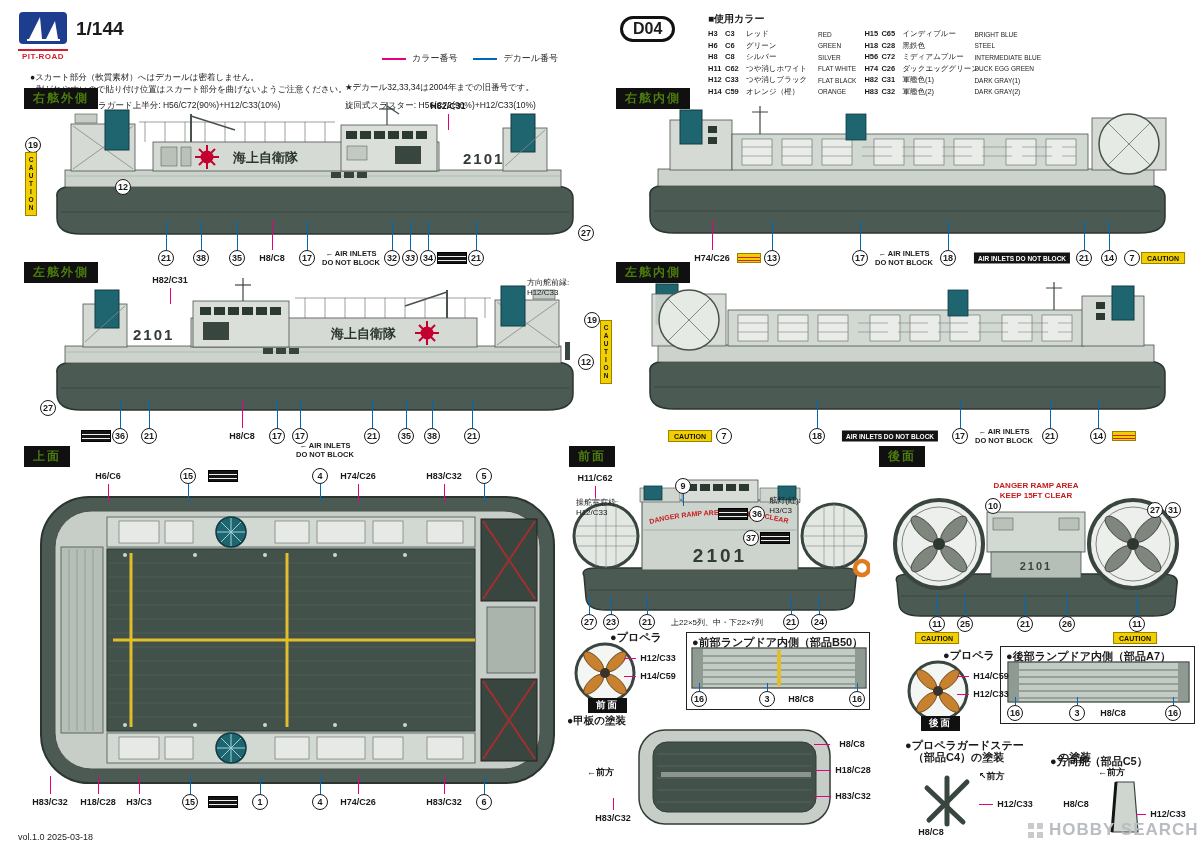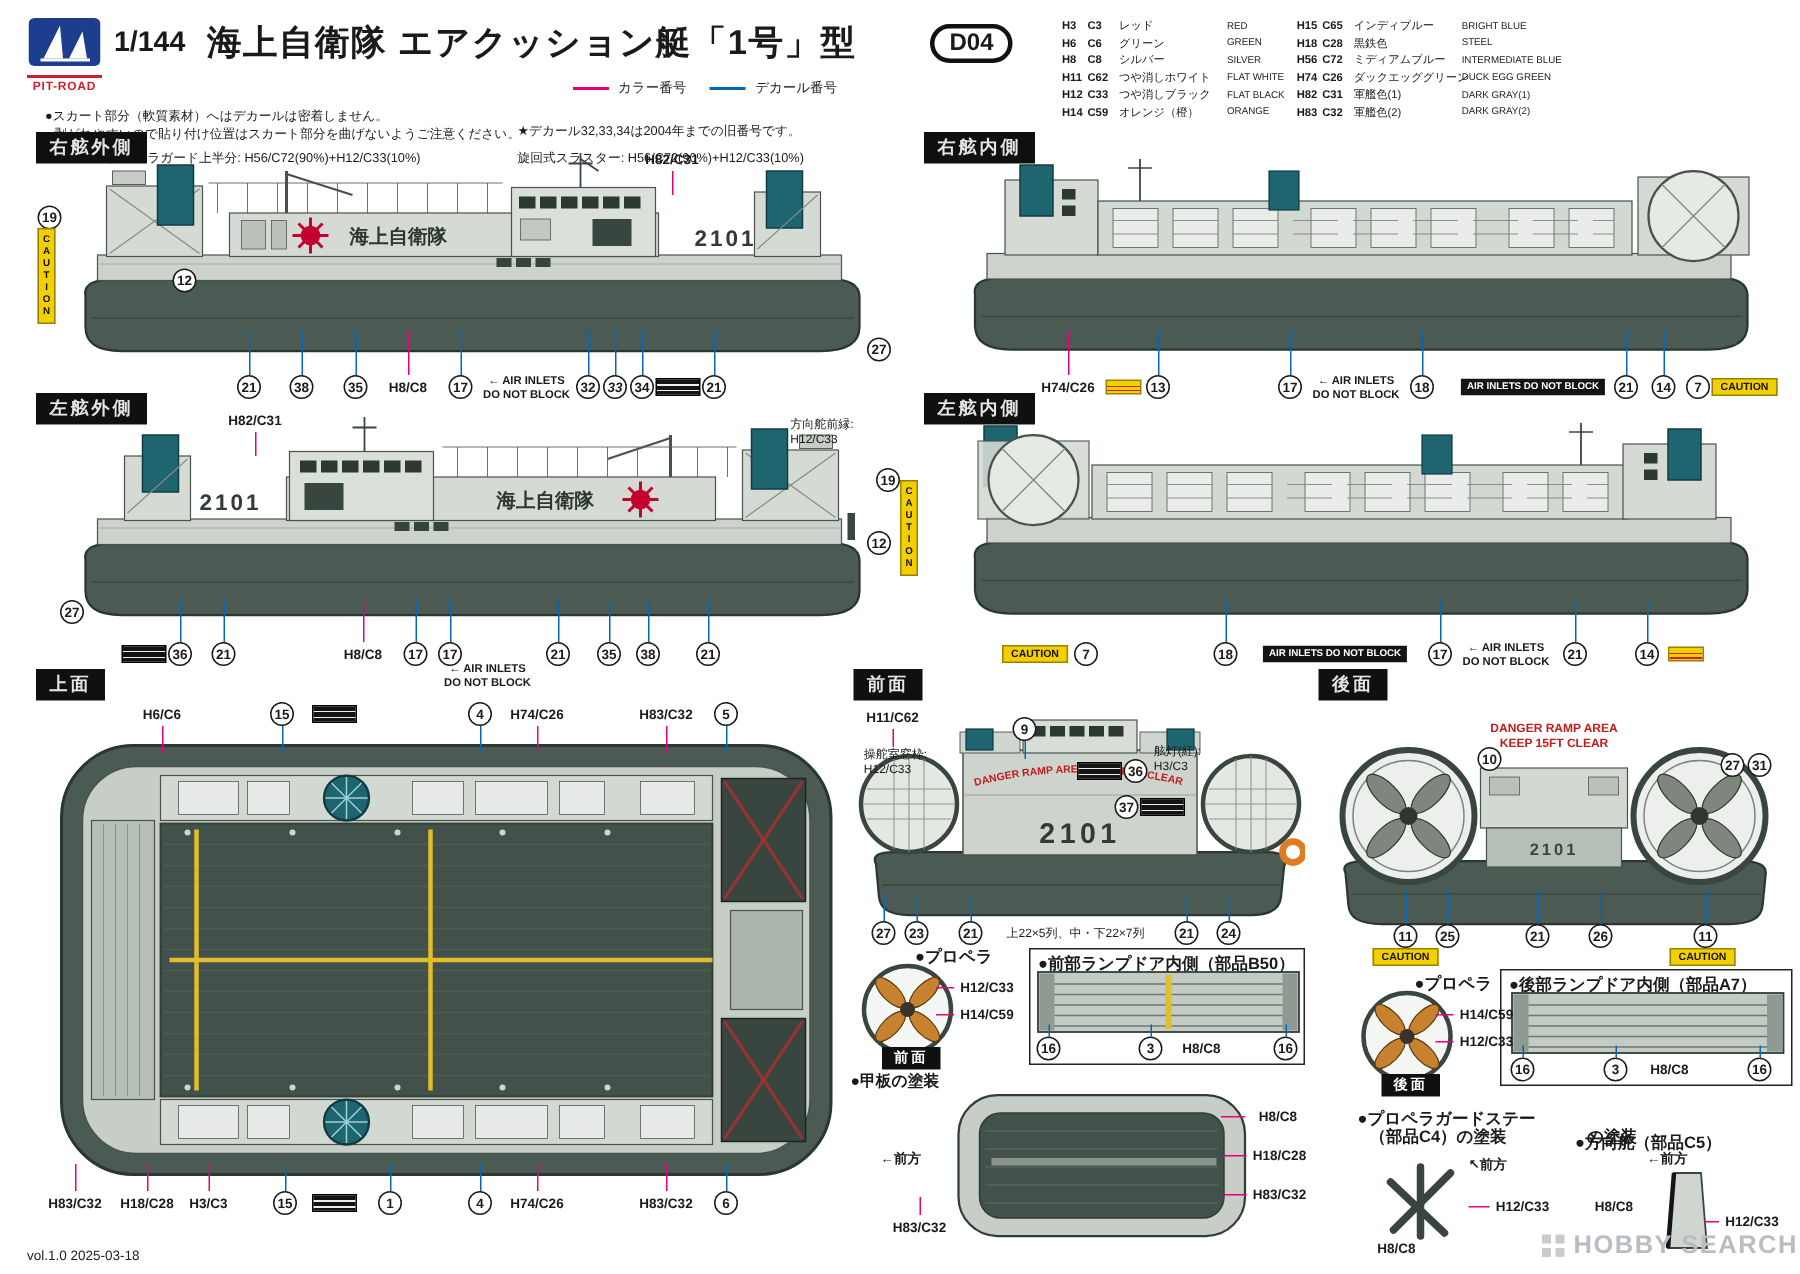--- a/index.html
+++ b/index.html
@@ -1,20 +1,20 @@
 <!DOCTYPE html>
 <html><head>
 <meta charset="utf-8">
 <style>
   *{margin:0;padding:0;box-sizing:border-box;}
   html,body{width:1200px;height:849px;}
   body{position:relative;background:#fff;font-family:"Liberation Sans","DejaVu Sans",sans-serif;color:#1a1a1a;overflow:hidden;}
   .abs{position:absolute;}
   .view,.inset{position:absolute;}
-  .vlabel{position:absolute;left:4px;top:0;background:#101010;color:#e5e5e5;font-size:12px;font-weight:bold;padding:2px 9px;letter-spacing:2px;z-index:6;}
+  .vlabel{position:absolute;left:4px;top:0;background:#101010;color:#4d7c0f;font-size:12px;font-weight:bold;padding:2px 9px;letter-spacing:2px;z-index:6;}
   .face{position:absolute;background:#101010;color:#fff;font-size:9.5px;font-weight:bold;padding:1px 8px;letter-spacing:2px;}
   .inset{background:transparent;}
   .inset.boxed{border:1px solid #222;background:#fff;}
   .inset-title{position:absolute;font-size:11px;font-weight:bold;white-space:nowrap;}
   .inset-title.big{font-size:10.5px;}
   .fw-arrow{font-size:9px;font-weight:bold;white-space:nowrap;}
   
   .co{position:absolute;transform:translate(-50%,-50%);white-space:nowrap;z-index:5;}
   .co-c{width:16px;height:16px;border:1.2px solid #1a1a1a;border-radius:50%;background:#fff;font-size:9px;font-weight:bold;display:flex;align-items:center;justify-content:center;}
   .co-cl{font-size:9px;font-weight:bold;}
@@ -66,36 +66,36 @@
   <div class="logo">
     <svg width="48" height="32" viewBox="0 0 48 32">
       <rect width="48" height="32" rx="4" fill="#1d3e8f"></rect>
       <path d="M10,27 L21,5 L23,27 Z" fill="#ffffff"></path>
       <path d="M27,27 L36,9 L39,27 Z" fill="#ffffff"></path>
       <rect x="8" y="27" width="33" height="2" fill="#ffffff"></rect>
     </svg>
     <div class="logo-text">PIT-ROAD</div>
   </div>
   <div class="scale">1/144</div>
-  <h1 class="title">海上自衛隊 エアクッション艇「1号」型</h1>
   <div class="badge">D04</div>
   <div class="legend">
     <span class="line" style="background:#e6007e"></span>
     <span>カラー番号</span>
     <span class="line" style="background:#0068b7;margin-left:10px"></span>
     <span>デカール番号</span>
   </div>
   <div class="note" style="left:30px;top:72px">●スカート部分（軟質素材）へはデカールは密着しません。</div>
   <div class="note" style="left:36px;top:84px">剥がれやすいので貼り付け位置はスカート部分を曲げないようご注意ください。</div>
   <div class="note" style="left:345px;top:82px">★デカール32,33,34は2004年までの旧番号です。</div>
   <div class="note" style="left:72px;top:100px">プロペラガード上半分: H56/C72(90%)+H12/C33(10%)</div>
   <div class="note" style="left:345px;top:100px">旋回式スラスター: H56/C72(90%)+H12/C33(10%)</div>
 </div>
 
 <div class="cchart">
+  <div class="cc-title">■使用カラー</div>
   <div class="cc-cols">
     <div class="cc-col">
         <div class="cc-row">
           <span class="cc-h">H3</span>
           <span class="cc-c">C3</span>
           <span class="cc-ja">レッド</span>
           <span class="cc-en">RED</span>
         </div>
         <div class="cc-row">
           <span class="cc-h">H6</span>

